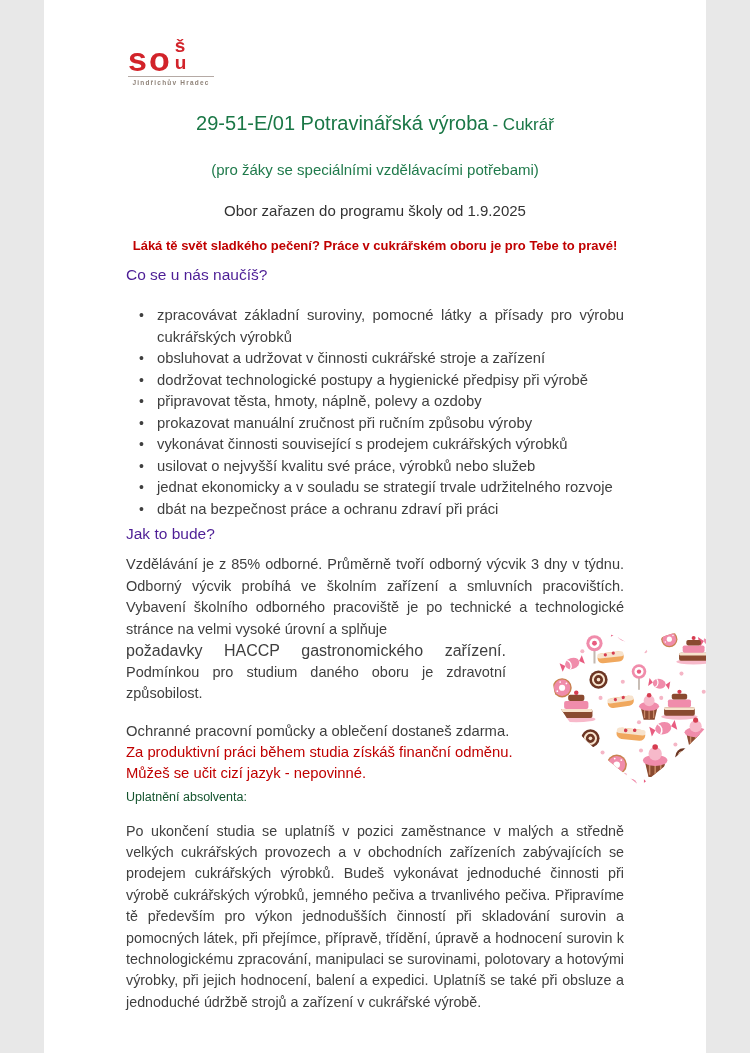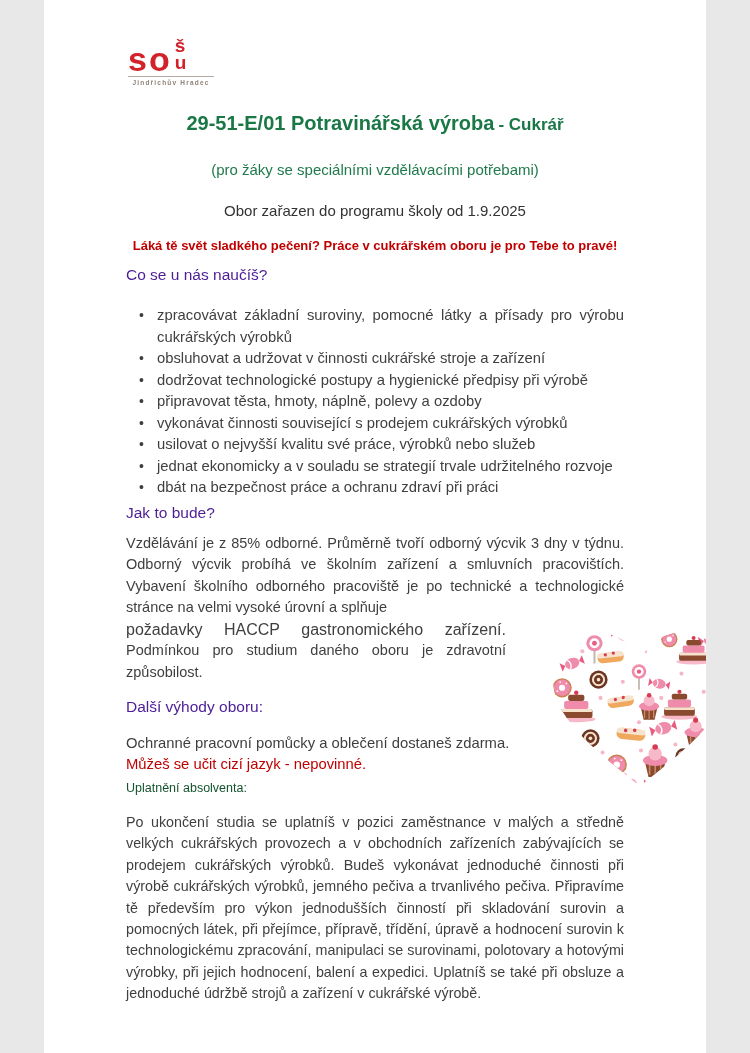--- a/index.html
+++ b/index.html
@@ -25,21 +25,21 @@
   }
   .logo-rule{width:86px;border-top:1px solid #b5aaa5;margin-top:2px;}
   .logo-caption{
     margin-top:2px;width:86px;text-align:center;
     font-size:6.5px;letter-spacing:1.2px;color:#8f8379;font-weight:700;
   }
   
   .content{padding:110px 82px 0 82px;}
   .page-title{
     text-align:center;
-    color:#1a7746;font-weight:700;
+    color:#1a7746;font-weight:400;
     font-size:20px;line-height:26px;
   }
   .page-title .suffix{font-size:17px;margin-left:4px;}
   .subtitle{
     margin-top:22px;text-align:center;
     color:#1f7a4b;font-size:15px;line-height:20px;
   }
   .program-note{
     margin-top:21px;text-align:center;
     color:#333333;font-size:15px;line-height:20px;
@@ -117,36 +117,37 @@
 
     <div class="tagline">Láká tě svět sladkého pečení? Práce v cukrářském oboru je pro Tebe to pravé!</div>
 
     <div class="sec-heading">Co se u nás naučíš?</div>
 
     <ul class="bullets">
       <li>zpracovávat základní suroviny, pomocné látky a přísady pro výrobu cukrářských výrobků</li>
       <li>obsluhovat a udržovat v činnosti cukrářské stroje a zařízení</li>
       <li>dodržovat technologické postupy a hygienické předpisy při výrobě</li>
       <li>připravovat těsta, hmoty, náplně, polevy a ozdoby</li>
+      <li>prokazovat manuální zručnost při ručním způsobu výroby</li>
       <li>vykonávat činnosti související s prodejem cukrářských výrobků</li>
       <li>usilovat o nejvyšší kvalitu své práce, výrobků nebo služeb</li>
       <li>jednat ekonomicky a v souladu se strategií trvale udržitelného rozvoje</li>
       <li>dbát na bezpečnost práce a ochranu zdraví při práci</li>
     </ul>
 
     <div class="sec-heading heading-how">Jak to bude?</div>
 
     <div class="para">Vzdělávání je z 85% odborné. Průměrně tvoří odborný výcvik 3 dny v týdnu. Odborný výcvik probíhá ve školním zařízení a smluvních pracovištích. Vybavení školního odborného pracoviště je po technické a technologické stránce na velmi vysoké úrovní a splňuje</div>
     <div class="para-stretch">požadavky HACCP gastronomického zařízení.</div>
     <div class="para para-narrow">Podmínkou pro studium daného oboru je zdravotní způsobilost.</div>
 
-    <div class="sec-heading heading-benefits">Další výhody oboru:</div>
 
     <div class="benefit-lines">
       <div class="benefit-dark">Ochranné pracovní pomůcky a oblečení dostaneš zdarma.</div>
+      <div class="benefit-red">Za produktivní práci během studia získáš finanční odměnu.</div>
       <div class="benefit-red">Můžeš se učit cizí jazyk - nepovinné.</div>
     </div>
 
     <div class="heading-employment">Uplatnění absolventa:</div>
 
     <div class="para-employment">Po ukončení studia se uplatníš v pozici zaměstnance v malých a středně velkých cukrářských provozech a v obchodních zařízeních zabývajících se prodejem cukrářských výrobků. Budeš vykonávat jednoduché činnosti při výrobě cukrářských výrobků, jemného pečiva a trvanlivého pečiva. Připravíme tě především pro výkon jednodušších činností při skladování surovin a pomocných látek, při přejímce, přípravě, třídění, úpravě a hodnocení surovin k technologickému zpracování, manipulaci se surovinami, polotovary a hotovými výrobky, při jejich hodnocení, balení a expedici. Uplatníš se také při obsluze a jednoduché údržbě strojů a zařízení v cukrářské výrobě.</div>
 
   </div>
 
   <div class="heart-img">

